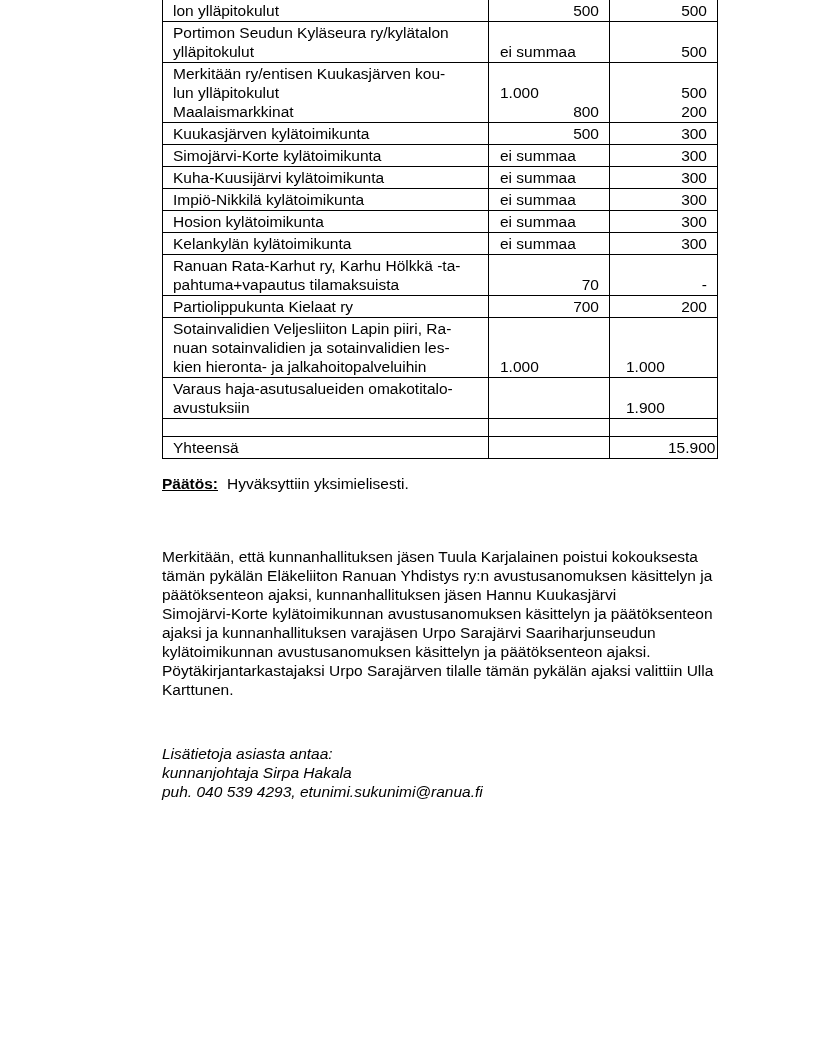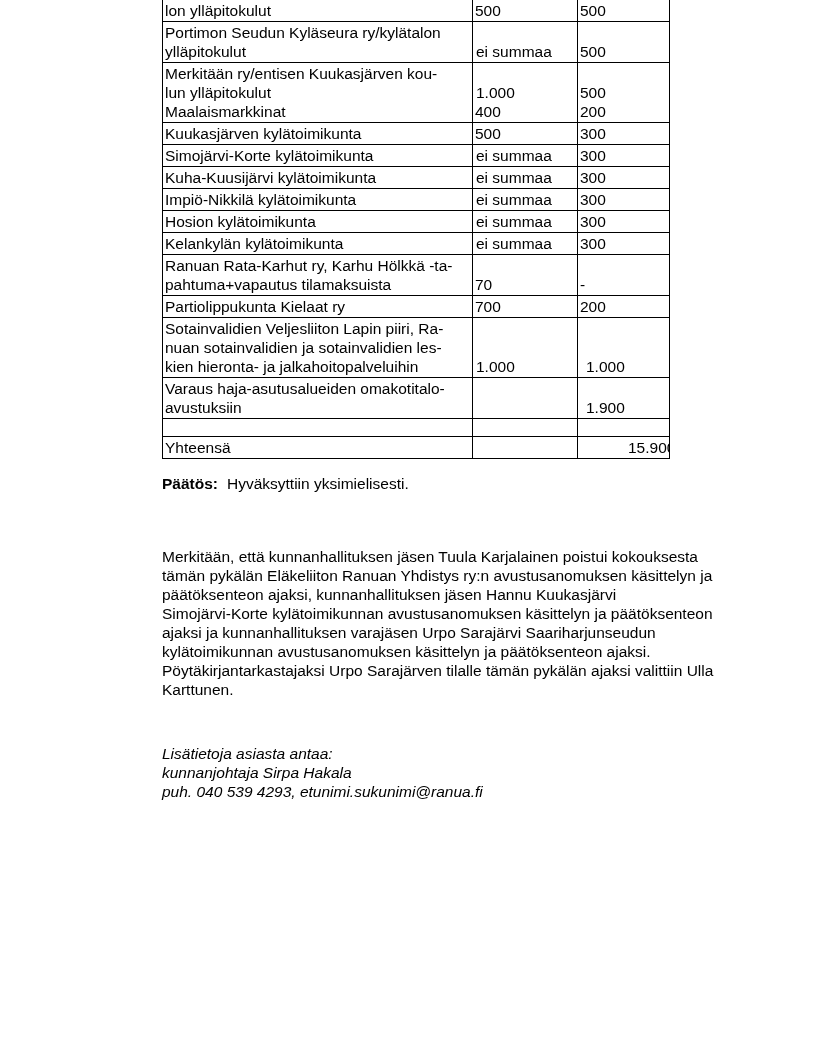--- a/index.html
+++ b/index.html
@@ -9,32 +9,32 @@
     font-size:15.5px;line-height:19px;color:#000;
     -webkit-font-smoothing:antialiased;overflow:hidden;
   }
   .page{position:absolute;left:162px;top:0;width:620px;}
   table.grants{
     border-collapse:collapse;table-layout:fixed;width:501px;
     border:1px solid #000;border-top:none;
   }
   table.grants td{
     border:1px solid #000;vertical-align:bottom;
-    padding:1px 2px;height:15px;overflow:hidden;
+    padding:1px 10px;height:15px;overflow:hidden;
   }
   table.grants tr:first-child td{border-top:none;}
   td.col1{width:305px;}
   td.col2{width:100px;}
   td.col3{width:87px;}
   td .a-left{text-align:left;padding-left:1px;}
-  td .a-center{text-align:left;}
+  td .a-center{text-align:right;}
   td .a-numleft{text-align:left;padding-left:6px;}
   td .a-flush{text-align:left;padding-left:0;margin-left:48px;}
   .decision{margin-top:15px;}
-  .decision .lbl{font-weight:bold;}
+  .decision .lbl{font-weight:bold;text-decoration:underline;}
   .decision .txt{margin-left:9px;}
   .note{margin-top:54px;white-space:pre-line;width:600px;}
   .contact{margin-top:45px;white-space:pre-line;width:600px;font-style:italic;}
 </style>
 </head>
 <body>
 
 <div class="page">
 
   <table class="grants">
@@ -63,21 +63,21 @@
           </td>
         </tr>
         <tr>
           <td class="col1">
             <div>Merkitään ry/entisen Kuukasjärven kou-</div>
             <div>lun ylläpitokulut</div>
             <div>Maalaismarkkinat</div>
           </td>
           <td class="col2">
             <div class="a-left">1.000</div>
-            <div class="a-center">400</div>
+            <div class="a-center">800</div>
           </td>
           <td class="col3">
             <div class="a-center">500</div>
             <div class="a-center">200</div>
           </td>
         </tr>
         <tr>
           <td class="col1">
             <div>Kuukasjärven kylätoimikunta</div>
           </td>

